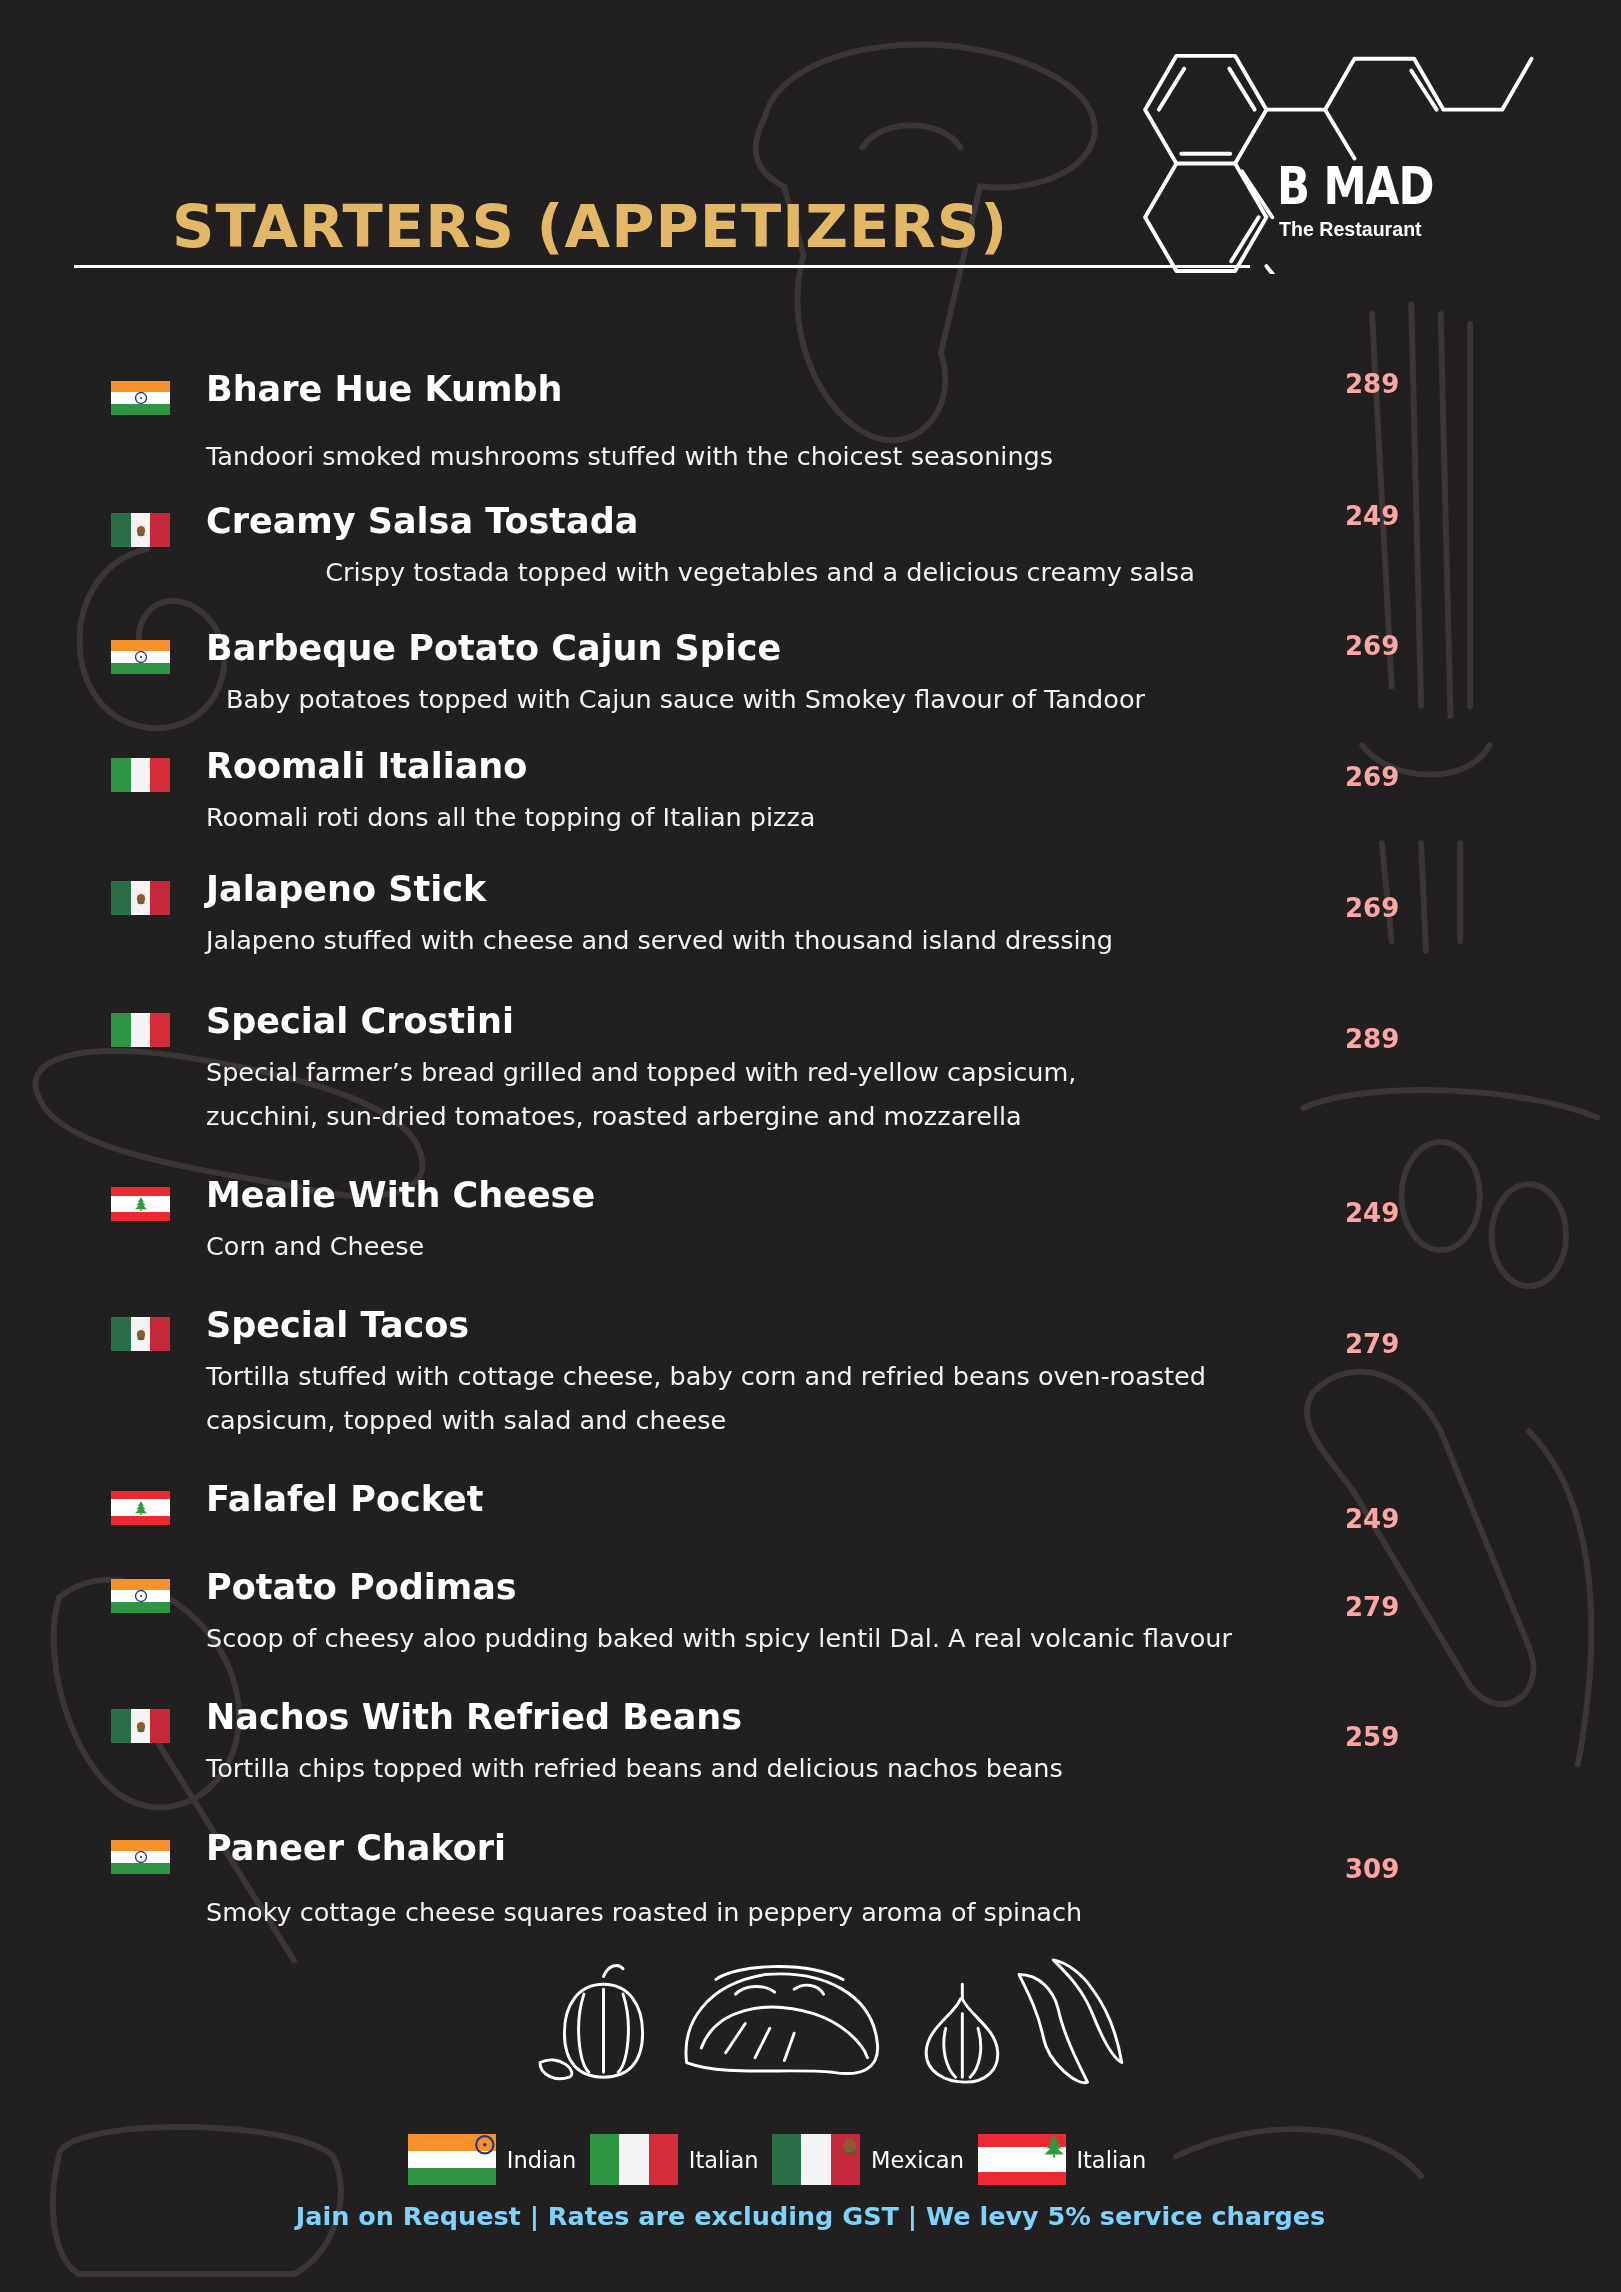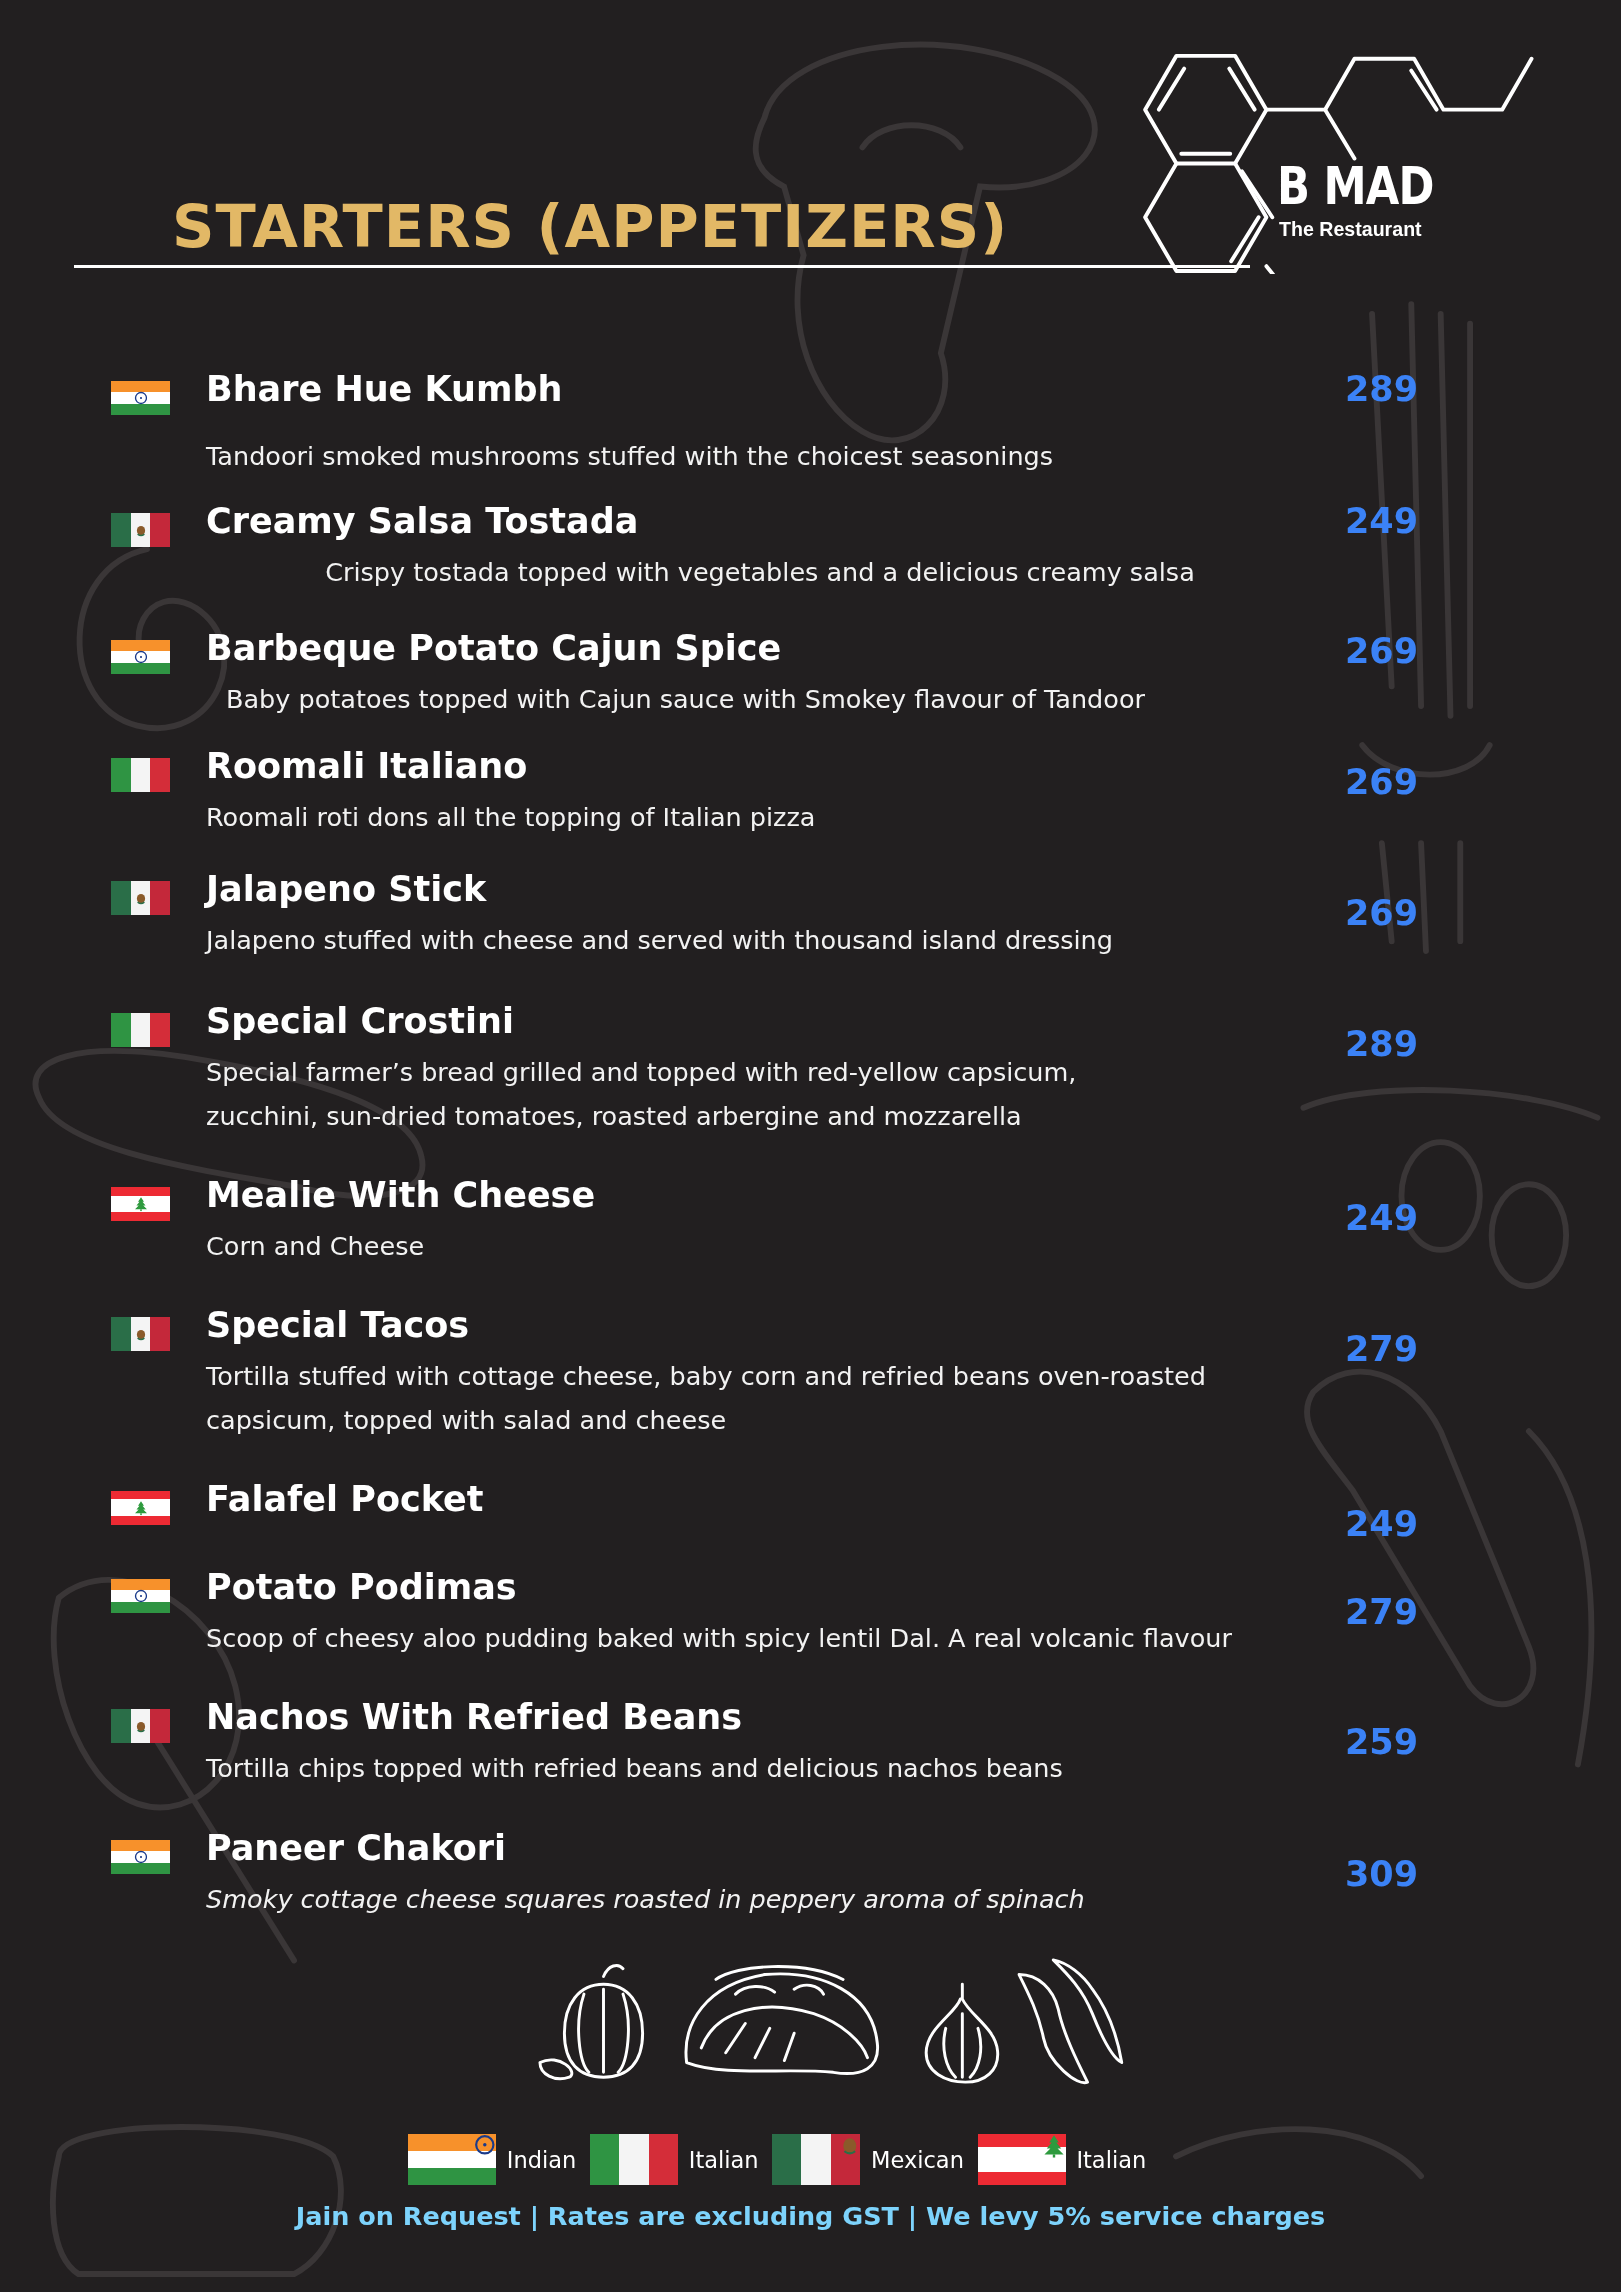--- a/index.html
+++ b/index.html
@@ -31,21 +31,21 @@
   .item-name {
     position:absolute; left:206px; top:-5.9px;
     font-family:"DejaVu Sans", sans-serif; font-weight:bold; font-size:35px; color:#ffffff; white-space:nowrap;
   }
   .item-desc {
     position:absolute; left:206px; font-family:"DejaVu Sans", sans-serif;
     font-size:25.5px; line-height:44px; color:#f2f2f2; width:1108px;
   }
   .price {
     position:absolute; left:1345px; font-family:"DejaVu Sans", sans-serif;
-    font-weight:bold; font-size:35px; color:#3b82f6;
+    font-weight:bold; font-size:26px; color:#fca5a5;
   }
   
   .f-in { background:linear-gradient(#f7912b 0 33.3%, #ffffff 33.3% 66.6%, #2f9443 66.6% 100%); }
   .f-it { background:linear-gradient(90deg, #2f9443 0 33.3%, #f4f4f4 33.3% 66.6%, #d42d39 66.6% 100%); }
   .f-mx { background:linear-gradient(90deg, #2a6e48 0 33.3%, #f4f4f4 33.3% 66.6%, #c4283a 66.6% 100%); }
   .f-lb { background:linear-gradient(#ed2a33 0 25%, #ffffff 25% 75%, #ed2a33 75% 100%); }
   .flag .emb { position:absolute; left:50%; top:50%; transform:translate(-50%,-50%); }
   .legend { position:absolute; top:2134px; left:408px; height:51px; display:flex; align-items:center;text-align:right; }
   .legend .lflag { position:relative; width:88px; height:51px; overflow:hidden; }
   .legend .llabel { font-family:"DejaVu Sans", sans-serif; font-size:22.5px; color:#ffffff; margin:0 13.7px 0 10.8px; }
@@ -222,21 +222,21 @@
       <div class="price" style="top: 18.6px;">259</div>
     </div>
     <div class="item" style="top: 1834px;">
       <div class="flag f-in" style="top: 5.9px;">
         <svg class="emb" width="13.7" height="13.7" viewBox="0 0 10 10">
           <circle cx="5" cy="5" r="4" fill="none" stroke="#1a3a8a" stroke-width="1"></circle>
           <circle cx="5" cy="5" r="0.8" fill="#1a3a8a"></circle>
         </svg>
       </div>
       <div class="item-name">Paneer Chakori</div>
-      <div class="item-desc" style="top: 43px; font-style: italic;">Smoky cottage cheese squares roasted in peppery aroma of spinach</div>
+      <div class="item-desc" style="top: 56px;">Smoky cottage cheese squares roasted in peppery aroma of spinach</div>
       <div class="price" style="top: 19.6px;">309</div>
     </div>
   </div>
 
 <svg class="illus" viewBox="0 0 640 135">
   <g fill="none" stroke="#ffffff" stroke-width="3" stroke-linecap="round" stroke-linejoin="round">
 
     <g>
       <path d="M95 22 C100 10 110 8 115 14"></path>
       <path d="M95 30 C70 30 55 50 55 80 C55 110 70 125 95 125 C120 125 135 110 135 80 C135 50 120 30 95 30Z"></path>

